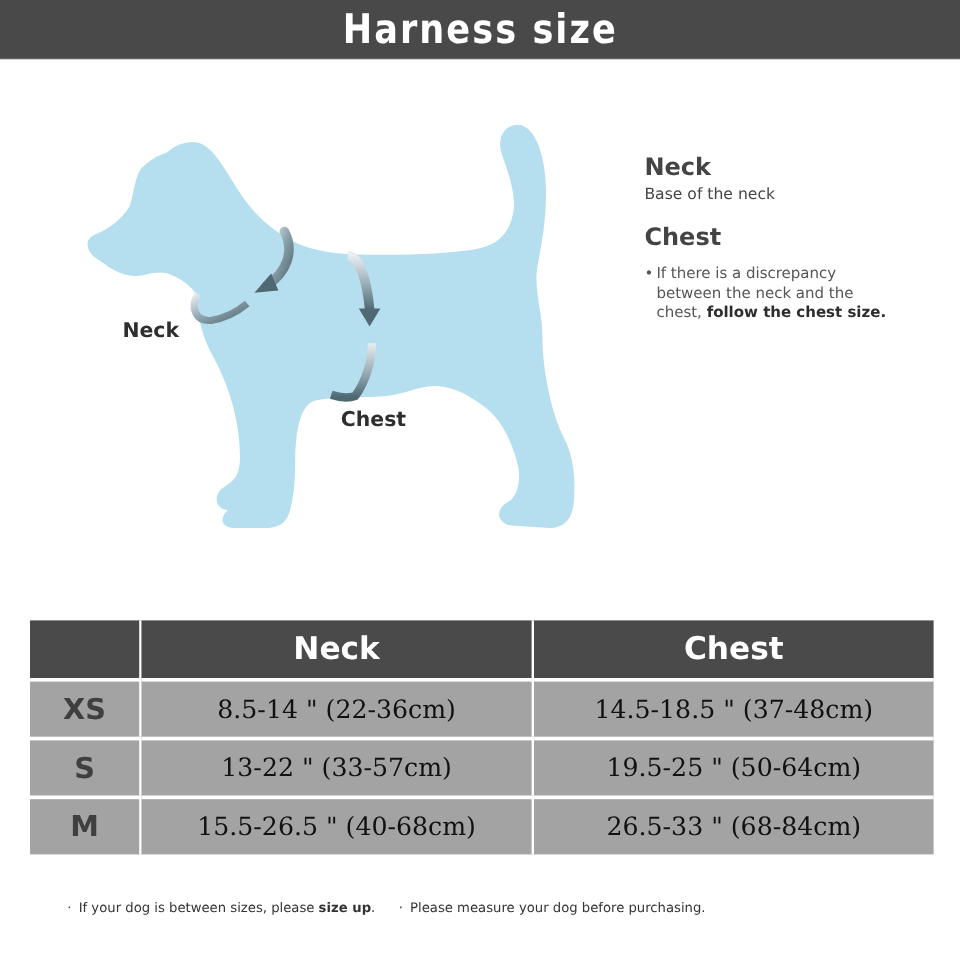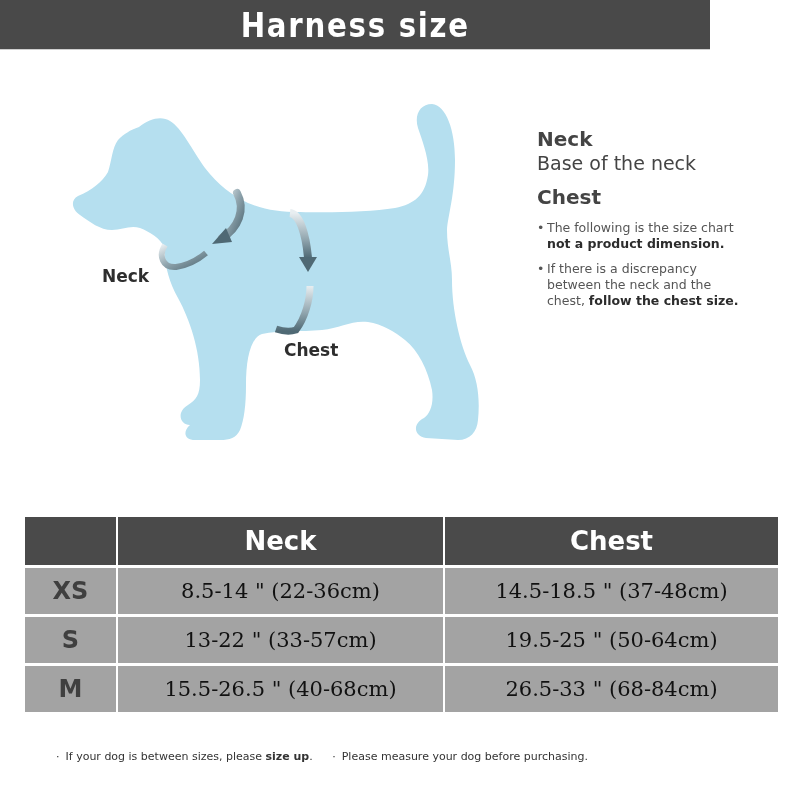--- a/index.html
+++ b/index.html
@@ -1,41 +1,41 @@
 <!DOCTYPE html>
 <html><head>
 <meta charset="utf-8">
 <style>
   * { box-sizing: border-box; margin: 0; padding: 0; }
   html, body { width: 800px; height: 800px; background: #ffffff; overflow: hidden; }
   body { position: relative; font-family: "DejaVu Sans", sans-serif; color: #3a3a3a; }
 
   .title-bar {
-    position: absolute; left: 0; top: 0; width: 710px; height: 50px;
+    position: absolute; left: 0; top: 0; width: 800px; height: 50px;
     background: #494949; border-bottom: 1px solid #cfcfcf;
     display: flex; align-items: center; justify-content: center;
   }
   .title-bar h1 {
     color: #ffffff; font-family: "DejaVu Sans", sans-serif; font-weight: bold;
     font-size: 34px; letter-spacing: 2px; line-height: 1;
     transform: scaleX(0.86);
   }
 
   .dog-svg { position: absolute; left: 0; top: 60px; width: 520px; height: 420px; }
 
   .dog-label {
     position: absolute; font-family: "DejaVu Sans", sans-serif; font-weight: bold;
     font-size: 17px; color: #2e2e2e;
   }
   .label-neck { left: 102px; top: 266px; }
   .label-chest { left: 284px; top: 340px; }
 
   .info { position: absolute; left: 537px; top: 126px; width: 250px; }
   .info h3 { font-size: 20px; font-weight: bold; color: #444; line-height: 26px; }
-  .info p { font-size: 19px; color: #444; line-height: 22px; }
+  .info p { font-size: 13px; color: #444; line-height: 22px; }
   .info .blk { margin-bottom: 10px; }
   .note-title { font-size: 14px; font-weight: bold; color: #3a3a3a; margin-top: 14px; margin-bottom: 4px; }
   .note-item {
     position: relative; padding-left: 10px; font-size: 12.5px; line-height: 16px;
     color: #555; margin-bottom: 9px; width: 210px;
   }
   .note-item::before { content: "\2022"; position: absolute; left: 0; top: 0; color: #555; }
   .note-item b { color: #2c2c2c; }
 
   .size-table {
@@ -146,24 +146,20 @@
 
 <div class="info">
   <div class="blk">
     <h3>Neck</h3>
     <p>Base of the neck</p>
   </div>
   <div class="blk">
     <h3>Chest</h3>
   </div>
   <div class="note-item">
-    <span>The following is the size chart</span>
-    <b>not a product dimension.</b>
-  </div>
-  <div class="note-item">
     <span>If there is a discrepancy between the neck and the chest,</span>
     <b>follow the chest size.</b>
   </div>
 </div>
 
 <table class="size-table">
   <thead>
     <tr>
       <th class="col-size"></th>
       <th class="col-neck">Neck</th>

